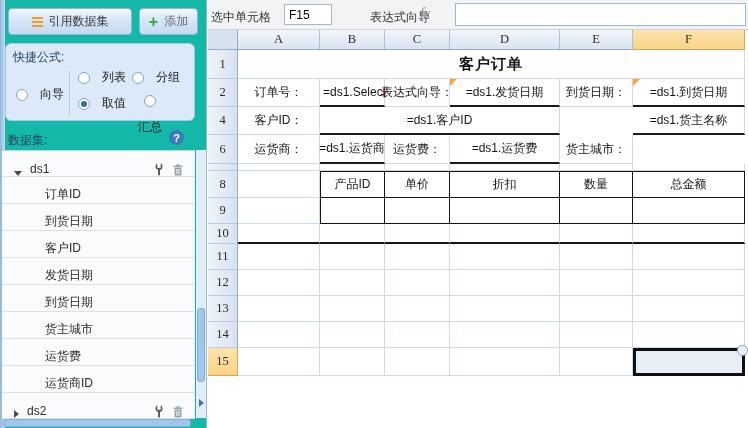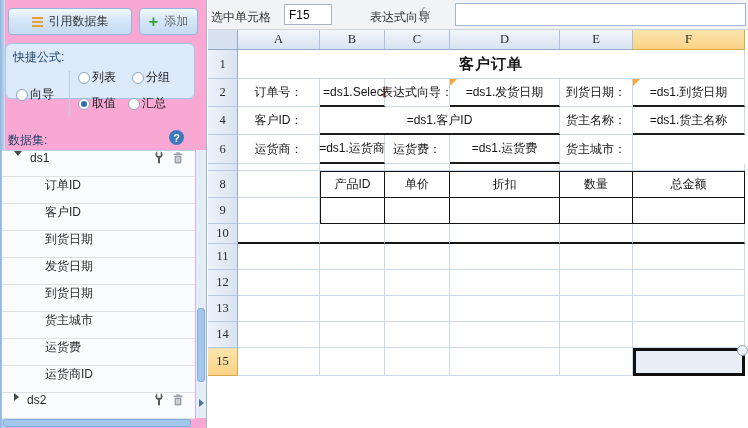--- a/index.html
+++ b/index.html
@@ -2,55 +2,55 @@
 <html><head>
 <meta charset="utf-8">
 <style>
   * { margin:0; padding:0; box-sizing:border-box; }
   html,body { width:748px; height:428px; overflow:hidden; background:#fff;
     font-family:"Liberation Sans","DejaVu Sans",sans-serif; }
   .app { position:relative; width:748px; height:428px; }
 
   
   .left-panel { position:absolute; left:0; top:0; width:207px; height:428px;
-    background:#f9a8d4; border-right:1px solid #9ab7da; }
+    background:#14b8a6; border-right:1px solid #9ab7da; }
   .panel-edge { position:absolute; left:0; top:0; width:5px; height:428px;
     background:linear-gradient(to right,#8fb4de,#c9ddf2); }
   .btn { position:absolute; display:flex; align-items:center; justify-content:center; gap:6px;
     border:1px solid #93b5da; border-radius:4px; font-size:12px; color:#3a3a3a; cursor:default;
     background:linear-gradient(#f3f9fe,#d5e6f7 45%,#c4dbf1); }
   .btn-ref { left:8px; top:8px; width:124px; height:27px; }
   .btn-add { left:139px; top:8px; width:59px; height:27px; color:#6a6a6a; }
   .ref-icon { width:11px; height:12px; position:relative; }
   .ref-icon i { position:absolute; left:0; width:11px; height:2px; background:#ee9d2f; }
   .ref-icon i:nth-child(1){top:1px}.ref-icon i:nth-child(2){top:5px}.ref-icon i:nth-child(3){top:9px}
   .plus-icon { color:#37a23a; font-size:16px; font-weight:bold; line-height:1; }
 
-  .qf { position:absolute; left:5px; top:43px; width:190px; height:56px;
+  .qf { position:absolute; left:5px; top:43px; width:190px; height:78px;
     background:#dbe9f8; border:1px solid #a9c6e5; border-radius:6px; }
   .qf-label { position:absolute; left:7px; top:5px; font-size:12px; color:#24466b; }
   .qf-divider { position:absolute; left:63px; top:27px; width:1px; height:46px; background:#b9cfe6; }
-  .radio-row { position:absolute; display:inline-flex; align-items:center; gap:2px;
+  .radio-row { position:absolute; display:inline-flex; align-items:center; gap:12px;
     font-size:12px; color:#222; }
   .radio { width:12px; height:12px; border-radius:50%; background:#fff;
     border:1px solid #8aa5bf; position:relative; }
   .radio.sel::after { content:""; position:absolute; left:2px; top:2px; width:6px; height:6px;
     border-radius:50%; background:#2f6cb0; }
   .rr-wizard { left:10px; top:42px; } .rr-list { left:72px; top:25px; }
   .rr-group { left:126px; top:25px; } .rr-value { left:72px; top:51px; }
-  .rr-summary { left:122px; top:51px; }
+  .rr-summary { left:132px; top:51px;flex-direction:column; }
 
   .ds-label { position:absolute; left:8px; top:132px; font-size:12px; color:#24466b; }
   .help { position:absolute; left:169px; top:130px; width:15px; height:15px; border-radius:50%;
     background:#3c79bc; color:#fff; font-size:11px; font-weight:bold; display:flex;
     align-items:center; justify-content:center; }
 
   .tree { position:absolute; left:2px; top:150px; width:193px; height:268px;
     background:#fafbfc; border-top:1px solid #c0d2e6; }
-  .trow { display:flex; align-items:flex-start; border-bottom:1px solid #dde1e6;
+  .trow { display:flex; align-items:flex-end; border-bottom:1px solid #dde1e6;
     font-size:12px; color:#2a2a2a; }
   .trow.ds { height:26px; padding:0 12px; }
   .trow.field { height:27px; padding-left:43px; }
   .tname { margin-left:8px; }
   .ticons { margin-left:auto; display:flex; align-items:center; gap:9px; }
   .tri-down { width:0; height:0; border-left:4px solid transparent; border-right:4px solid transparent;
     border-top:5px solid #4a4a4a; }
   .tri-right { width:0; height:0; border-top:4px solid transparent; border-bottom:4px solid transparent;
     border-left:5px solid #4a4a4a; }
 
@@ -173,24 +173,24 @@
               <rect x="1.6" y="3.8" width="6.8" height="7.6" rx="1" fill="#99a2ac"></rect>
               <rect x="3.4" y="5" width="1" height="5" fill="#fafbfc"></rect>
               <rect x="5.5" y="5" width="1" height="5" fill="#fafbfc"></rect>
             </svg>
         </span>
       </div>
       <div class="trow field">
           <span>订单ID</span>
         </div>
       <div class="trow field">
+          <span>到货日期</span>
+        </div>
+      <div class="trow field">
           <span>客户ID</span>
-        </div>
-      <div class="trow field">
-          <span>到货日期</span>
         </div>
       <div class="trow field">
           <span>发货日期</span>
         </div>
       <div class="trow field">
           <span>到货日期</span>
         </div>
       <div class="trow field">
           <span>货主城市</span>
         </div>
@@ -256,21 +256,20 @@
         <span class="red-arrow">↓</span>
       </div>
       <div class="cell" style="grid-row:3;grid-column:4">表达式向导：</div>
       <div class="cell bb fmk" style="grid-row:3;grid-column:5">=ds1.发货日期</div>
       <div class="cell" style="grid-row:3;grid-column:6">到货日期：</div>
       <div class="cell bb fmk" style="grid-row:3;grid-column:7">=ds1.到货日期</div>
 
       <div class="rh" style="grid-row:4;grid-column:1">4</div>
       <div class="cell" style="grid-row:4;grid-column:2">客户ID：</div>
       <div class="cell bb" style="grid-row:4;grid-column:3/span 3">=ds1.客户ID</div>
-      <div class="cell" style="grid-row:4;grid-column:6">货主名称：</div>
       <div class="cell bb" style="grid-row:4;grid-column:7">=ds1.货主名称</div>
 
       <div class="rh" style="grid-row:5;grid-column:1">6</div>
       <div class="cell" style="grid-row:5;grid-column:2">运货商：</div>
       <div class="cell bb" style="grid-row:5;grid-column:3">=ds1.运货商</div>
       <div class="cell" style="grid-row:5;grid-column:4">运货费：</div>
       <div class="cell bb" style="grid-row:5;grid-column:5">=ds1.运货费</div>
       <div class="cell" style="grid-row:5;grid-column:6">货主城市：</div>
 
       <div class="rh" style="grid-row:6;grid-column:1"></div>

